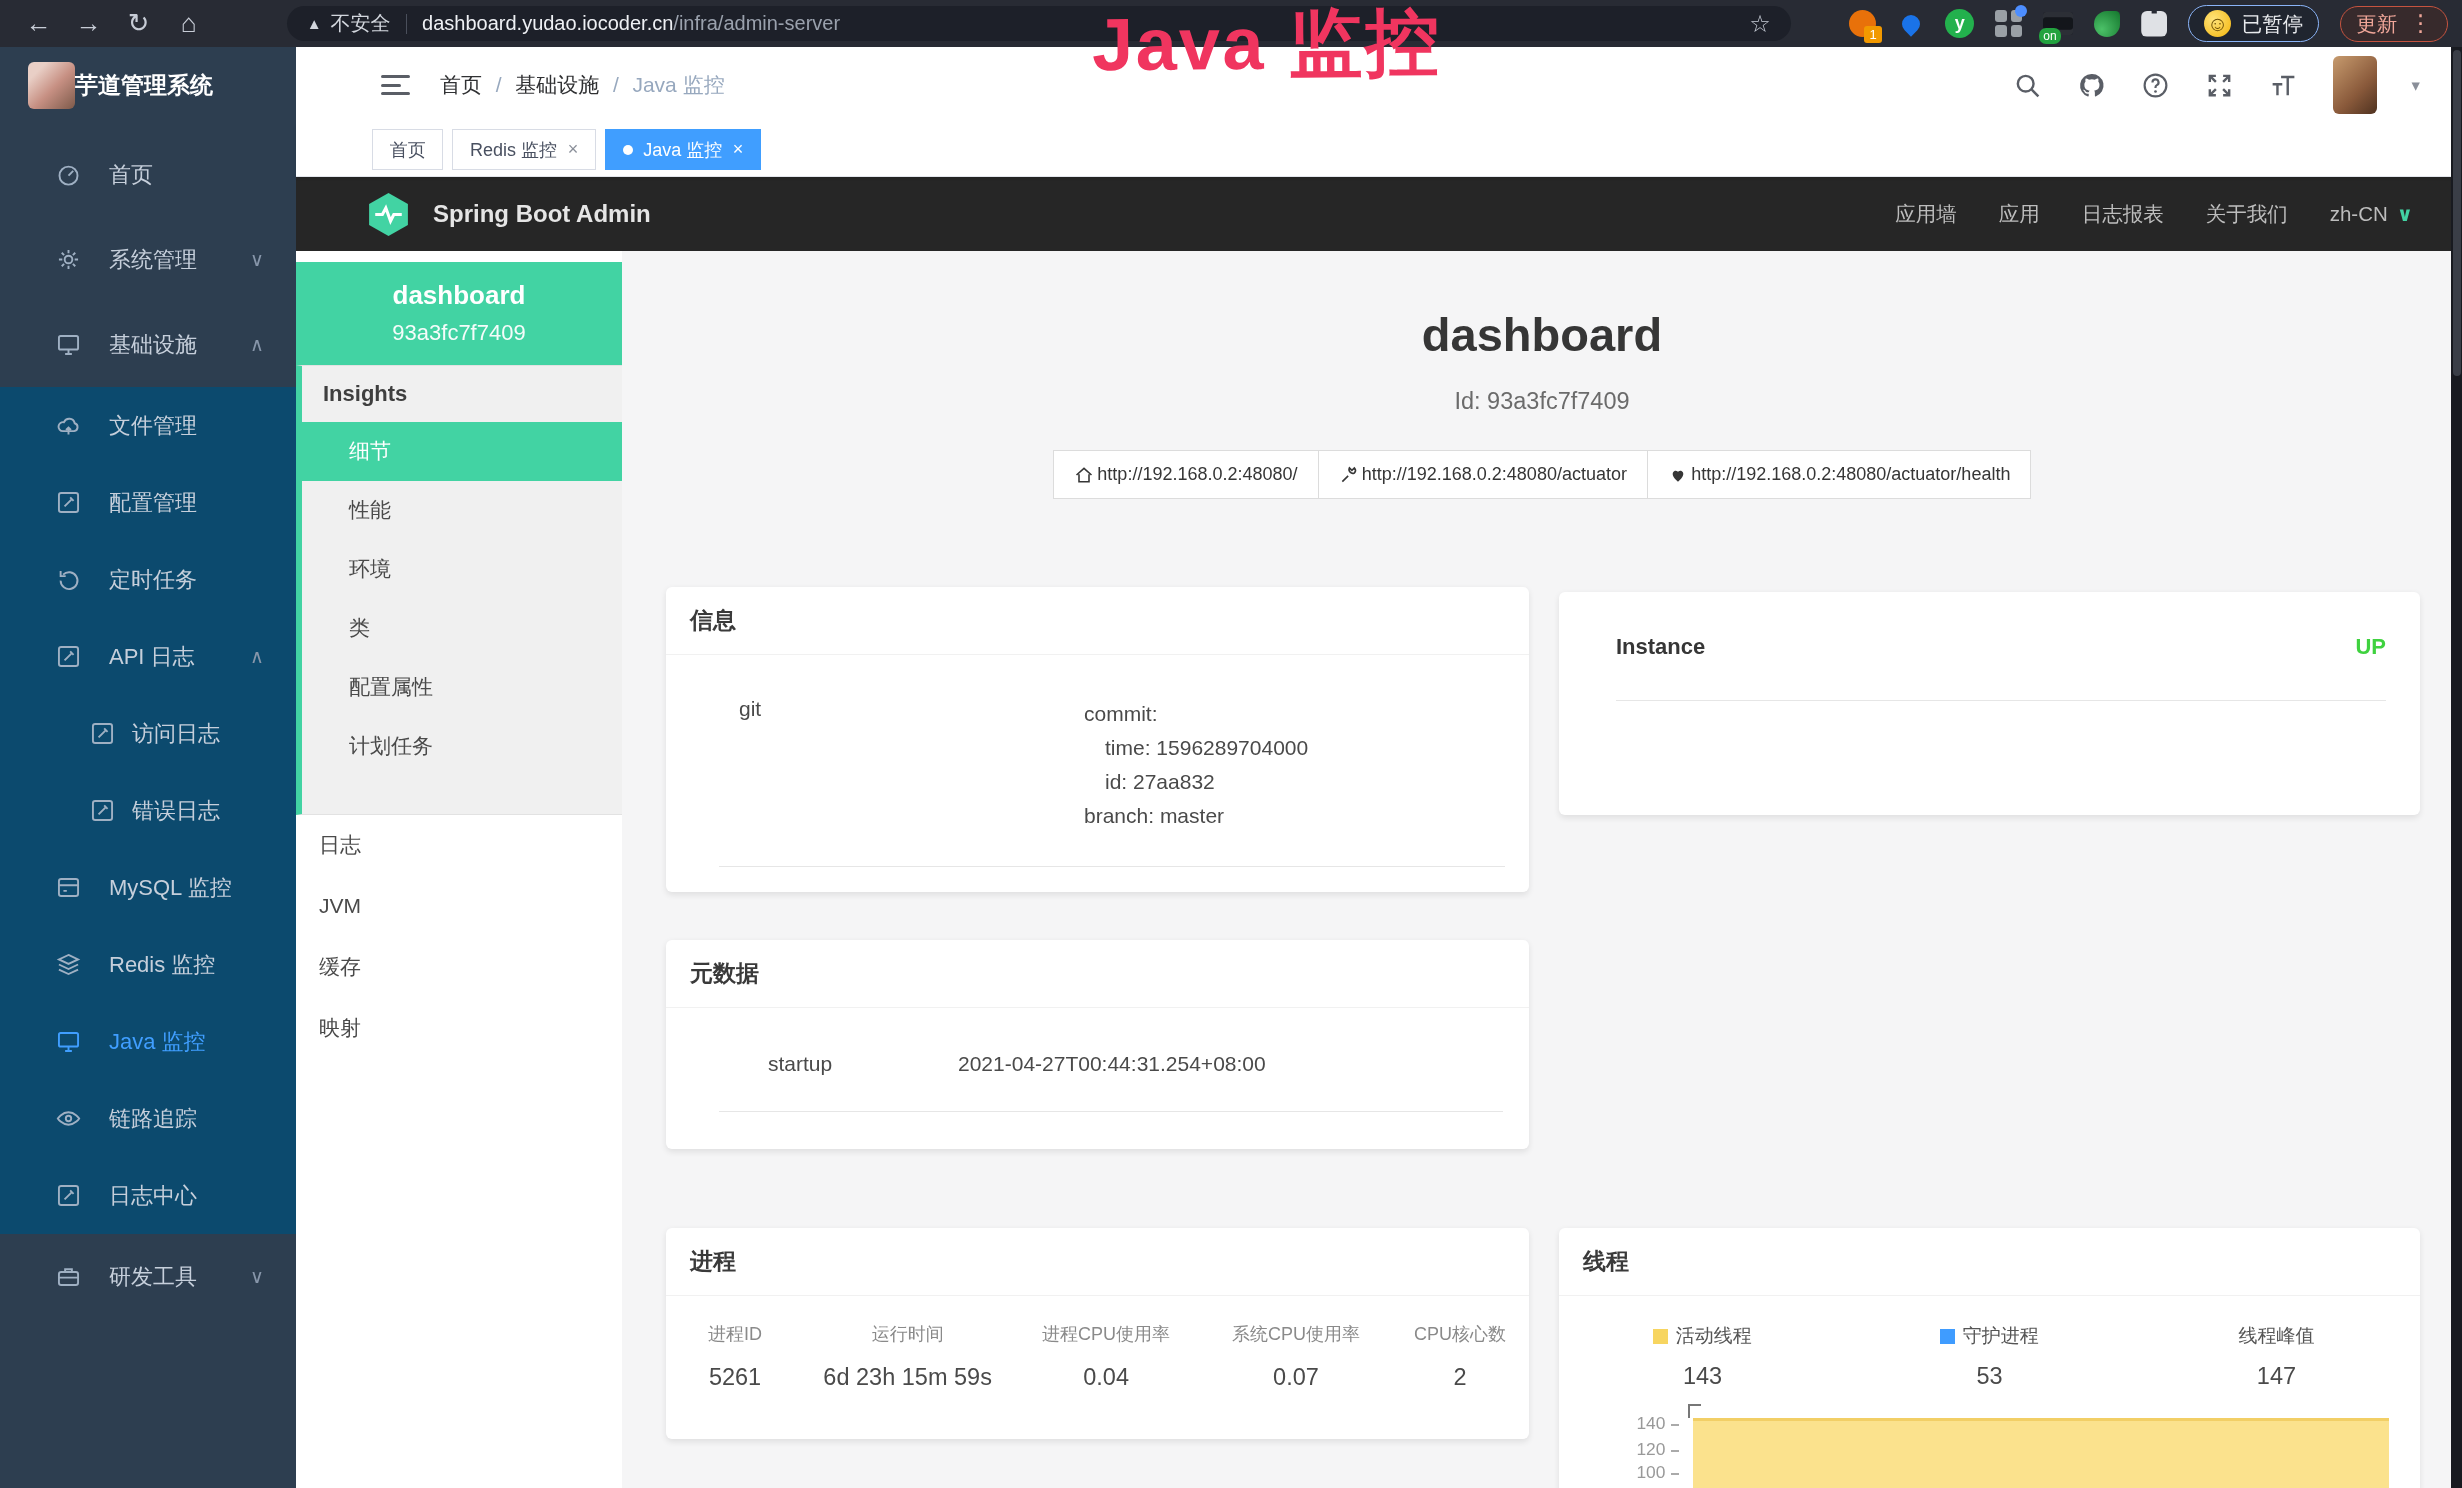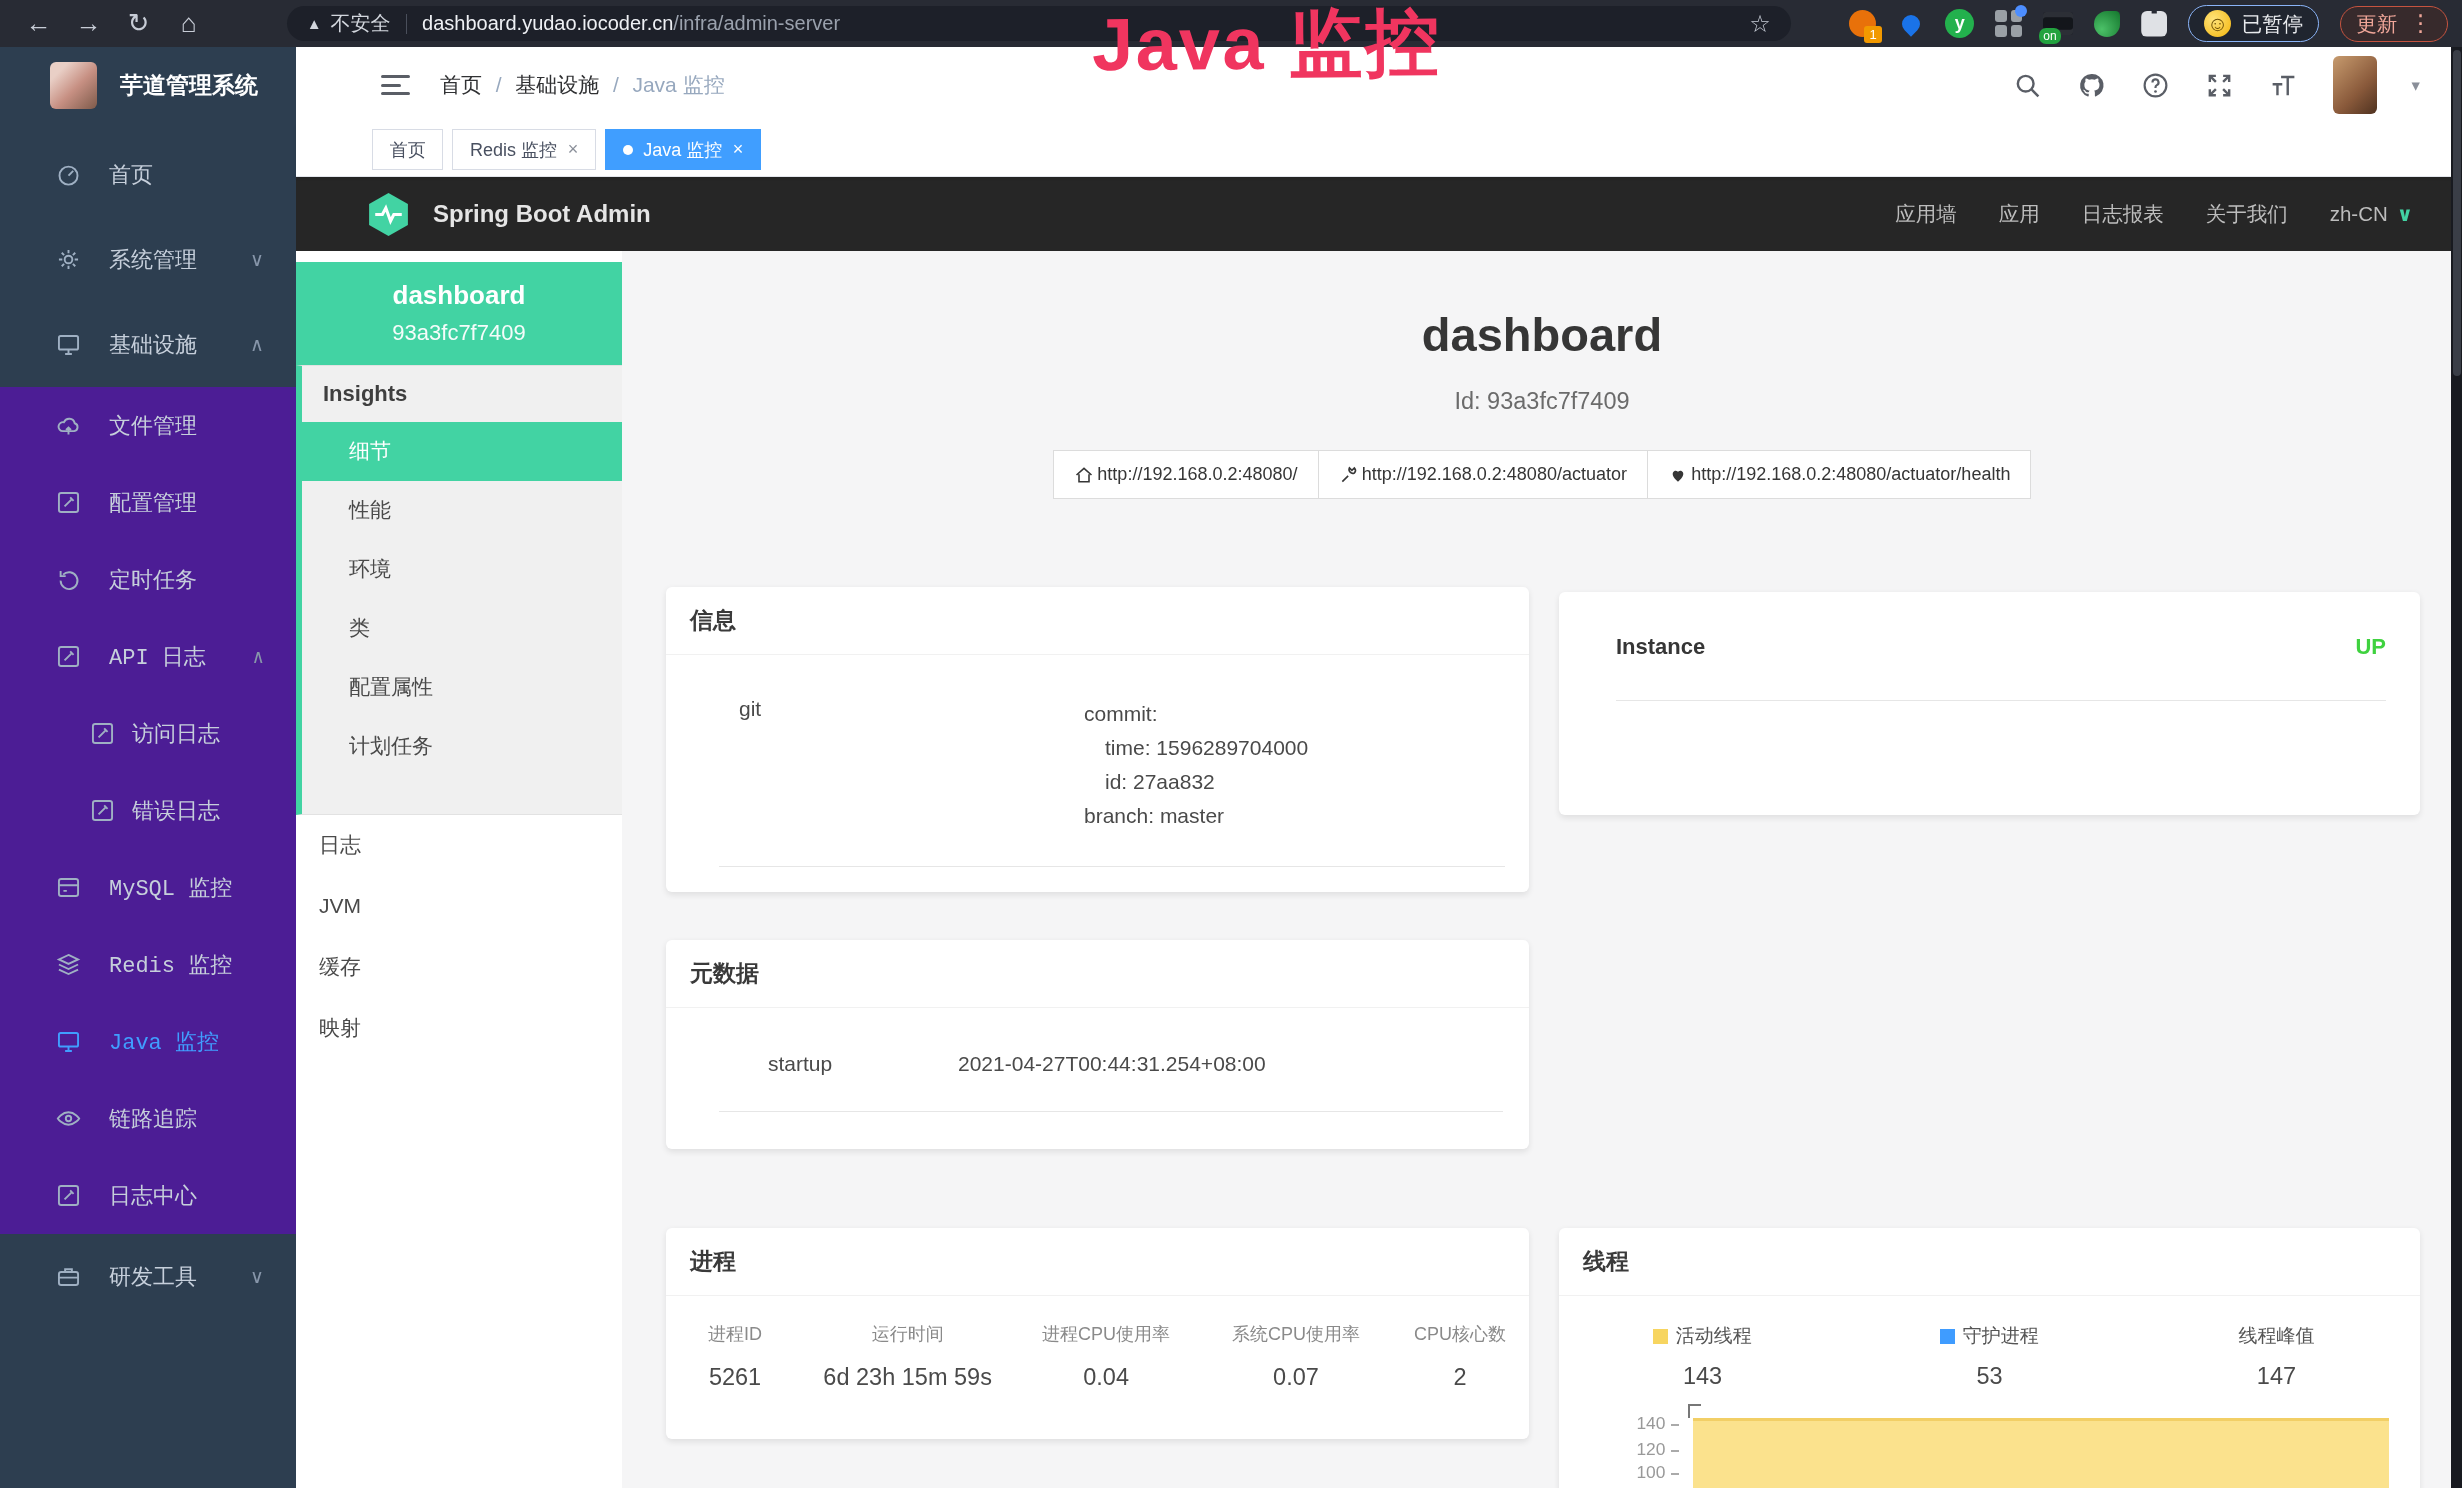--- a/index.html
+++ b/index.html
@@ -33,28 +33,28 @@
   .paused{display:flex;align-items:center;gap:10.6px;border:1.5px solid #8ab4f8;border-radius:21px;padding:3.8px 15px;
           color:#e8eaed;font-size:20.5px;background:#20252f;}
   .pemoji{width:27px;height:27px;border-radius:50%;background:radial-gradient(circle at 35% 35%,#ffe37a,#f3b50b);
           color:#6b4d04;font-size:21px;line-height:27px;text-align:center;}
   .update{display:flex;align-items:center;gap:12px;border:1.5px solid #c5533f;border-radius:20px;padding:3px 15px;
           color:#f0a699;font-size:20.5px;background:#372a2c;}
   .kebab{font-size:23px;color:#f0a699;}
   
   .app{display:flex;height:1442px;}
   .vside{width:296px;background:#2d3e50;flex-shrink:0;color:#c6cfdb;}
-  .vlogo{height:76px;display:flex;align-items:center;padding-left:50px;gap:23px;}
+  .vlogo{height:76px;display:flex;align-items:center;padding-left:28px;}
   .vlogo-img{width:47px;height:47px;border-radius:6px;background:linear-gradient(135deg,#e9cfc6 20%,#c79083 55%,#7d5a4a);flex-shrink:0;}
   .vlogo-t{color:#fff;font-size:23px;font-weight:bold;}
   .vmenu{padding-top:9px;}
   .vitem{height:85px;display:flex;align-items:center;padding:0 32px 0 55px;font-size:22px;gap:27px;}
   .vitem .icn{width:27px;height:27px;flex-shrink:0;color:#9fb0c3;}
   .vitem .chev{margin-left:auto;color:#8796aa;font-size:19px;}
-  .vsub{background:#4c1d95;font-family:Liberation Mono, monospace;}
+  .vsub{background:#0c4a6e;}
   .vsub .vitem{height:77px;}
   .vsub .vitem.lvl2{padding-left:89px;gap:16px;}
   .vitem.active{color:#409eff;}
   .vitem.active .icn{color:#409eff;}
   
   .main{flex:1;display:flex;flex-direction:column;min-width:0;}
   .nb{height:76px;background:#fff;display:flex;align-items:center;padding:0 42px 0 85px;}
   .ham{width:29px;cursor:pointer;}
   .ham i{display:block;height:3px;background:#5a5e66;margin:5.3px 0;border-radius:1.5px;}
   .ham i:nth-child(2){width:70%;}

